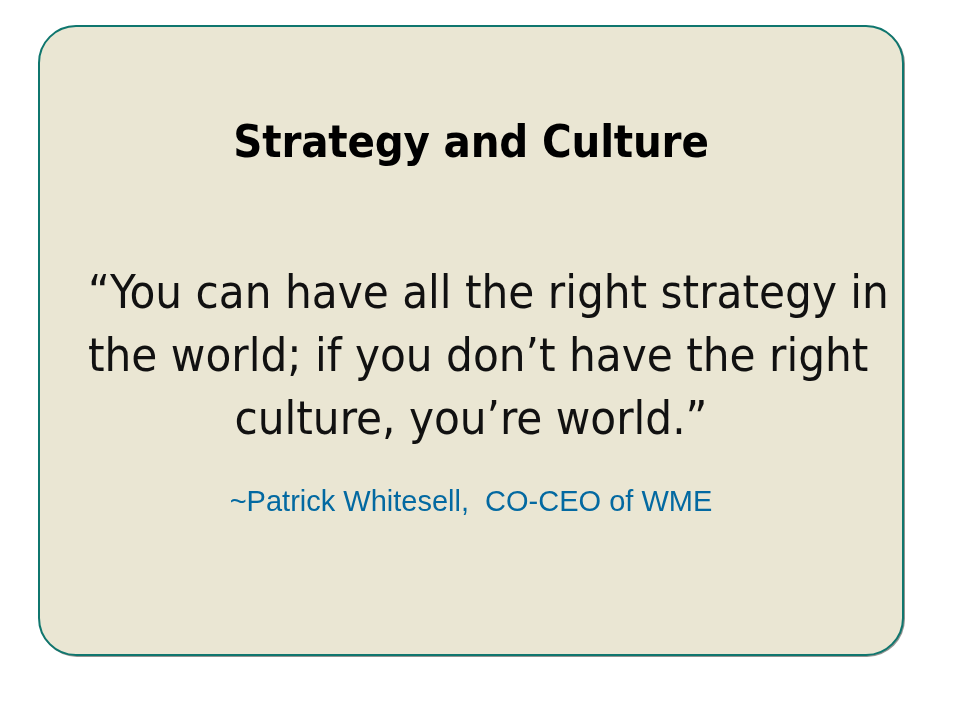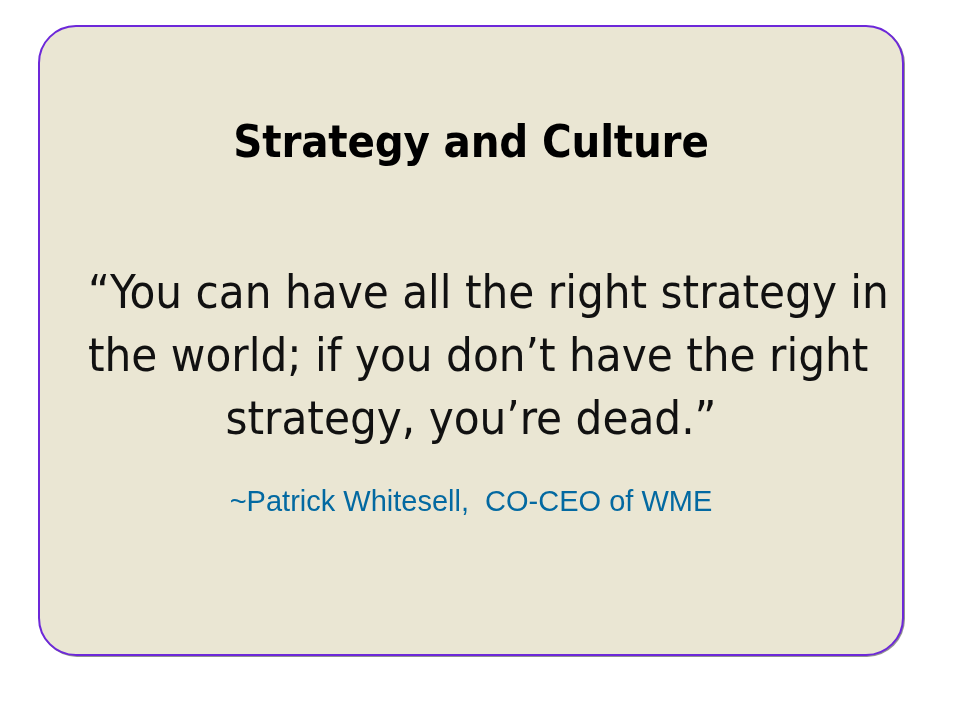--- a/index.html
+++ b/index.html
@@ -23,21 +23,21 @@
 
   
   #quote-card {
     position: absolute;
     left: 38px;
     top: 25px;
     width: 866px;
     height: 631px;
     box-sizing: border-box;
     background: #eae6d3;
-    border: 2px solid #6d28d9;
+    border: 2px solid #0f766e;
     border-radius: 38px;
     box-shadow: 1px 1px 0 0 rgba(60,60,55,0.55);
   }
 
   #card-inner {
     position: absolute;
     left: 0;
     top: 0;
     width: 100%;
     height: 100%;
@@ -99,21 +99,21 @@
 <div id="slide">
 
   <div id="quote-card">
     <div id="card-inner">
 
       <div id="slide-title">Strategy and Culture</div>
 
       <div id="quote-body">
         <span class="quote-line">“You can have all the right strategy in</span>
         <span class="quote-line">the world; if you don’t have the right</span>
-        <span class="quote-line">strategy, you’re dead.”</span>
+        <span class="quote-line">culture, you’re world.”</span>
       </div>
 
       <div id="quote-attribution">~Patrick Whitesell,  CO-CEO of WME</div>
 
     </div>
   </div>
 
 </div>
 
 </body></html>

